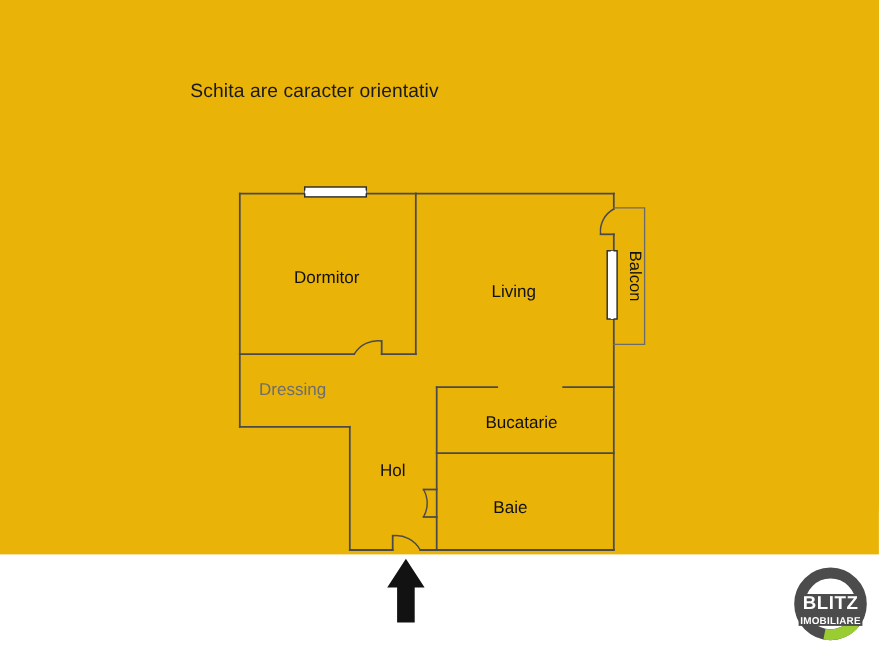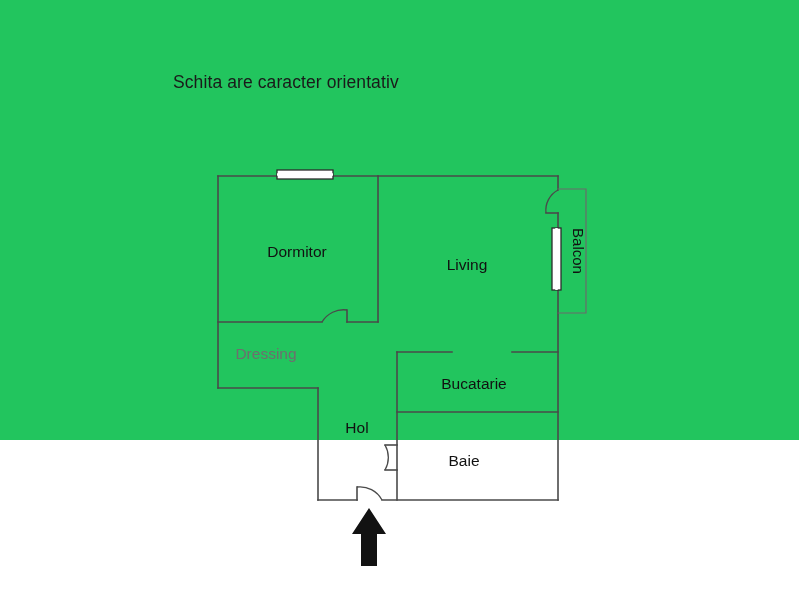--- a/index.html
+++ b/index.html
@@ -11,22 +11,22 @@
     width: 799px;
     height: 600px;
     position: relative;
     overflow: hidden;
     font-family: "Liberation Sans", sans-serif;
   }
   #stage {
     position: absolute;
     left: 0; top: 0;
     width: 799px;
-    height: 440px;
-    background: #22c55e;
+    height: 504px;
+    background: #eab308;
   }
   #plan-title {
     position: absolute;
     left: 173px;
     top: 72px;
     font-size: 17.5px;
     font-weight: 400;
     color: #1a1a1a;
     letter-spacing: 0.1px;
     white-space: nowrap;
@@ -185,14 +185,27 @@
     <text class="room-label-rot" x="573" y="251" text-anchor="middle" transform="rotate(90 573 251)">Balcon</text>
 
     <text class="room-label" x="474" y="389" text-anchor="middle">Bucatarie</text>
 
     <text class="room-label" x="464" y="466" text-anchor="middle">Baie</text>
 
     <text class="room-label" x="357" y="433" text-anchor="middle">Hol</text>
 
   </svg>
 
+  <div id="logo-wrap">
+    <svg width="78" height="78" viewBox="0 0 78 78">
+
+      <circle cx="39" cy="39" r="28" fill="none" stroke="#4c4c4c" stroke-width="10"></circle>
+
+      <path d="M 60.8 56.6 A 28 28 0 0 1 33.5 66.4" fill="none" stroke="#9acd32" stroke-width="10" stroke-linecap="butt"></path>
+
+      <rect x="8" y="30" width="62" height="20" fill="#4c4c4c"></rect>
+      <text x="39" y="44" text-anchor="middle" font-family="Liberation Sans, sans-serif" font-size="17" font-weight="bold" fill="#ffffff" letter-spacing="0.5">BLITZ</text>
+      <rect x="10" y="48" width="58" height="11" fill="#4c4c4c"></rect>
+      <text x="39" y="57" text-anchor="middle" font-family="Liberation Sans, sans-serif" font-size="9" font-weight="bold" fill="#ffffff" letter-spacing="0.2">IMOBILIARE</text>
+    </svg>
+  </div>
 
 </div>
 
 </body></html>

